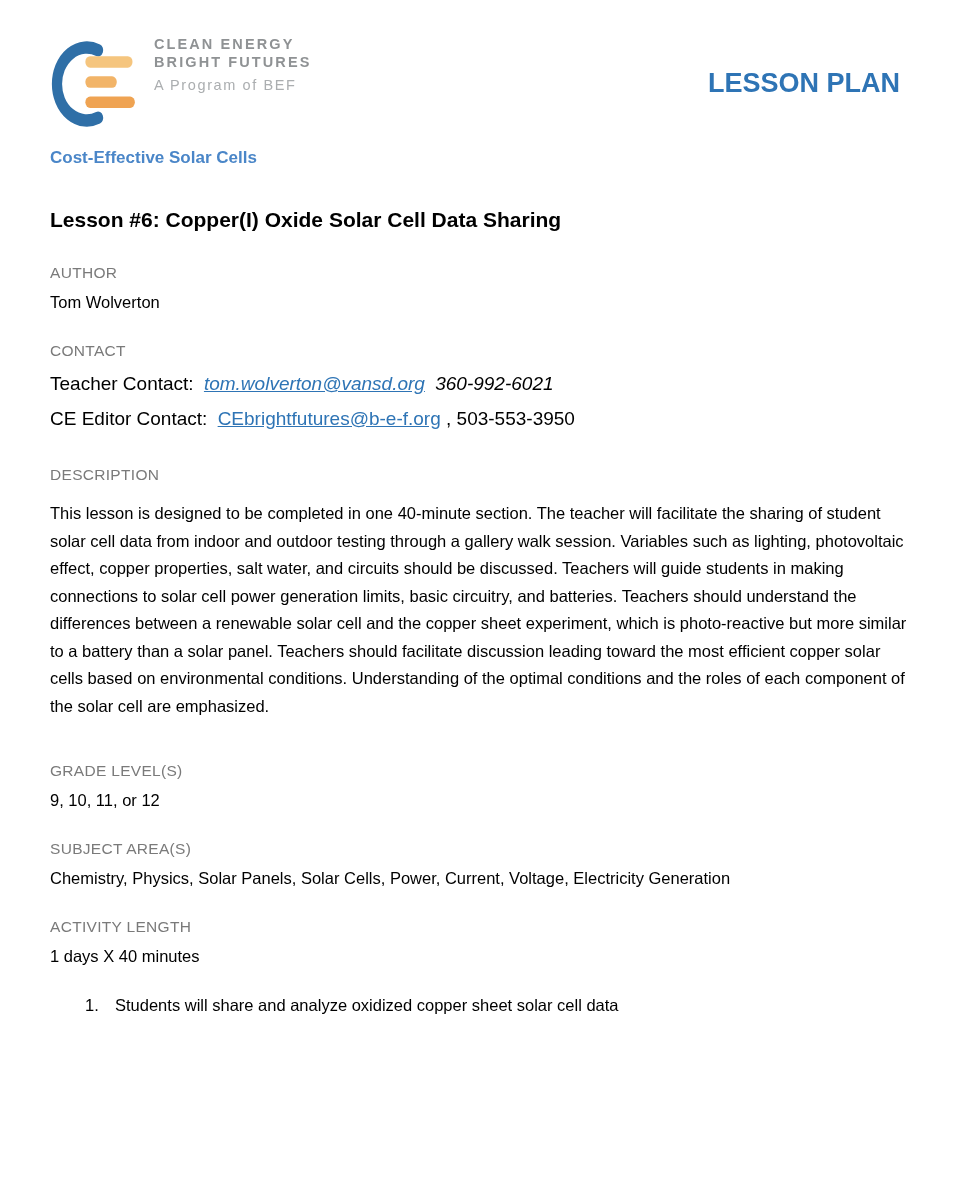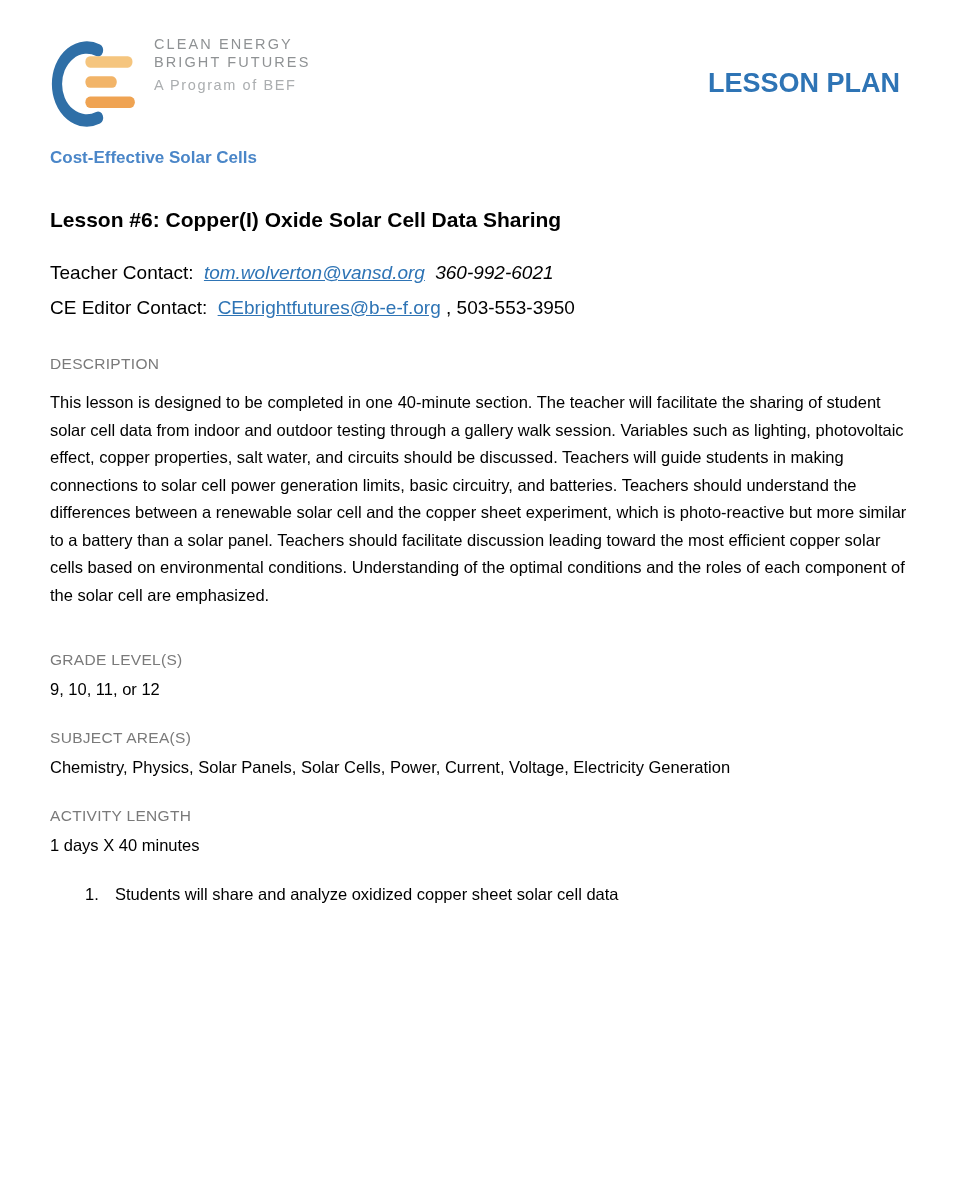--- a/index.html
+++ b/index.html
@@ -28,21 +28,21 @@
   
   .header { position:relative; padding:36px 50px 0 50px; }
   .logo-row { display:flex; align-items:flex-start; gap:16px; }
   .logo-icon svg { display:block; }
   .logo-textcol { padding-top:0px; }
   .wordmark {
     font-size:60px; font-weight:bold; color:var(--logo-blue);
     line-height:0.78; letter-spacing:0px; margin-bottom:12px;
   }
   .logo-caps {
-    font-size:14.5px; font-weight:normal; color:var(--logo-gray);
+    font-size:14.5px; font-weight:bold; color:var(--logo-gray);
     letter-spacing:2.1px; line-height:17.5px;
   }
   .logo-tagline {
     font-size:14.5px; color:var(--tagline-gray);
     letter-spacing:1.6px; margin-top:6px;
   }
   .doc-label {
     position:absolute; top:68px; right:62px;
     font-size:27px; font-weight:bold; color:var(--accent-blue);
   }
@@ -102,22 +102,27 @@
     </div>
     <div class="doc-label">LESSON PLAN</div>
   </header>
 
   <main class="content">
 
     <h1 class="title">Cost-Effective Solar Cells</h1>
 
     <h2 class="lesson-heading">Lesson #6: Copper(I) Oxide Solar Cell Data Sharing</h2>
 
+    <section class="section author">
+      <div class="sec-heading">AUTHOR</div>
+      <div class="sec-value">Tom Wolverton</div>
+    </section>
 
     <section class="section contact">
+      <div class="sec-heading">CONTACT</div>
       <div class="contact-line">
         <span class="label">Teacher Contact:</span>
         <a href="#" class="email-link italic">tom.wolverton@vansd.org</a>
         <span class="phone italic">360-992-6021</span>
       </div>
       <div class="contact-line">
         <span class="label">CE Editor Contact:</span>
         <a href="#" class="email-link">CEbrightfutures@b-e-f.org</a>
         <span class="phone">, 503-553-3950</span>
       </div>

